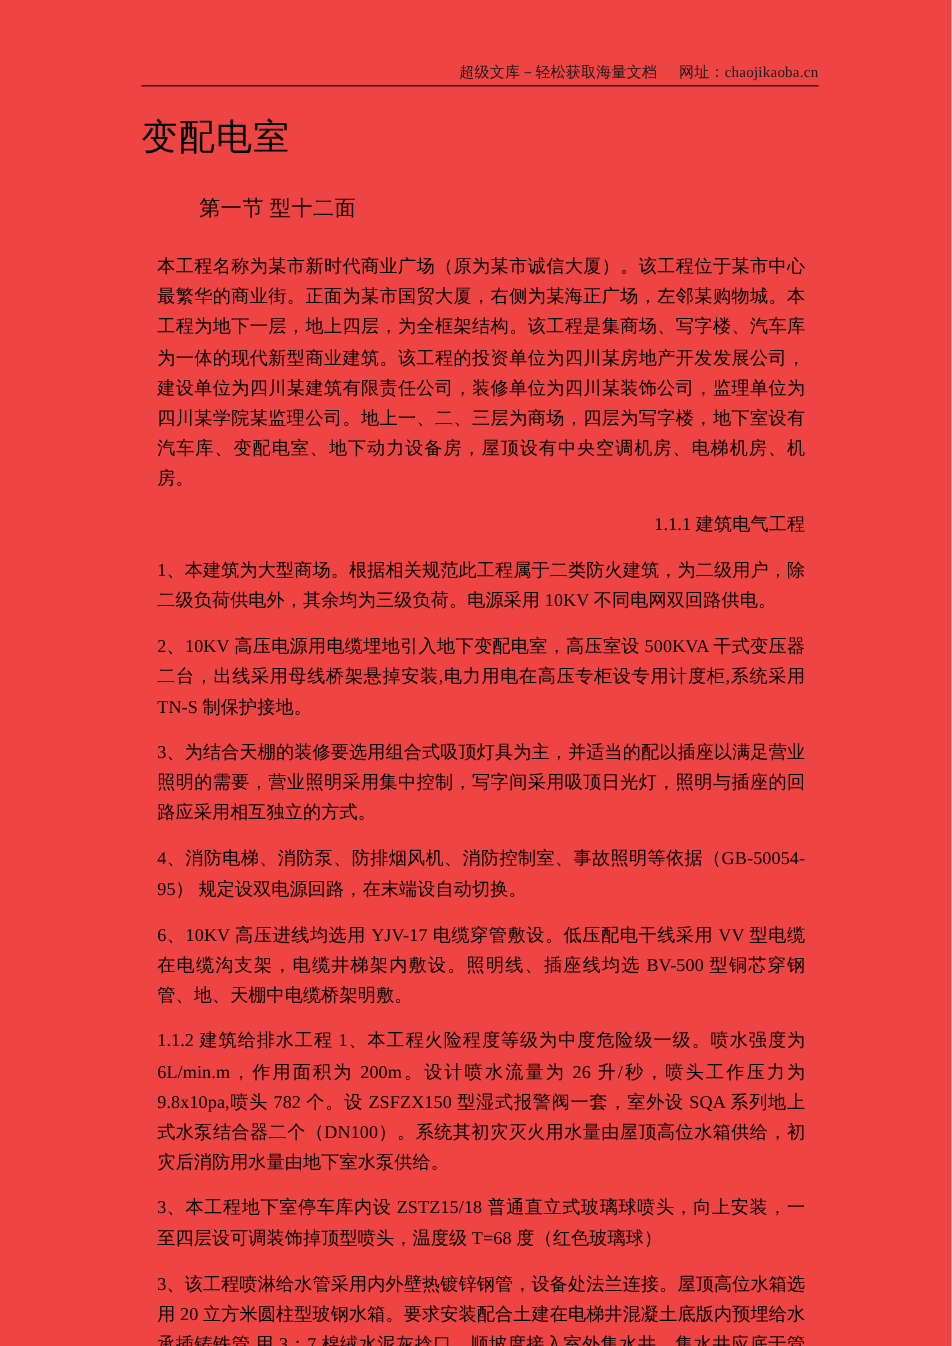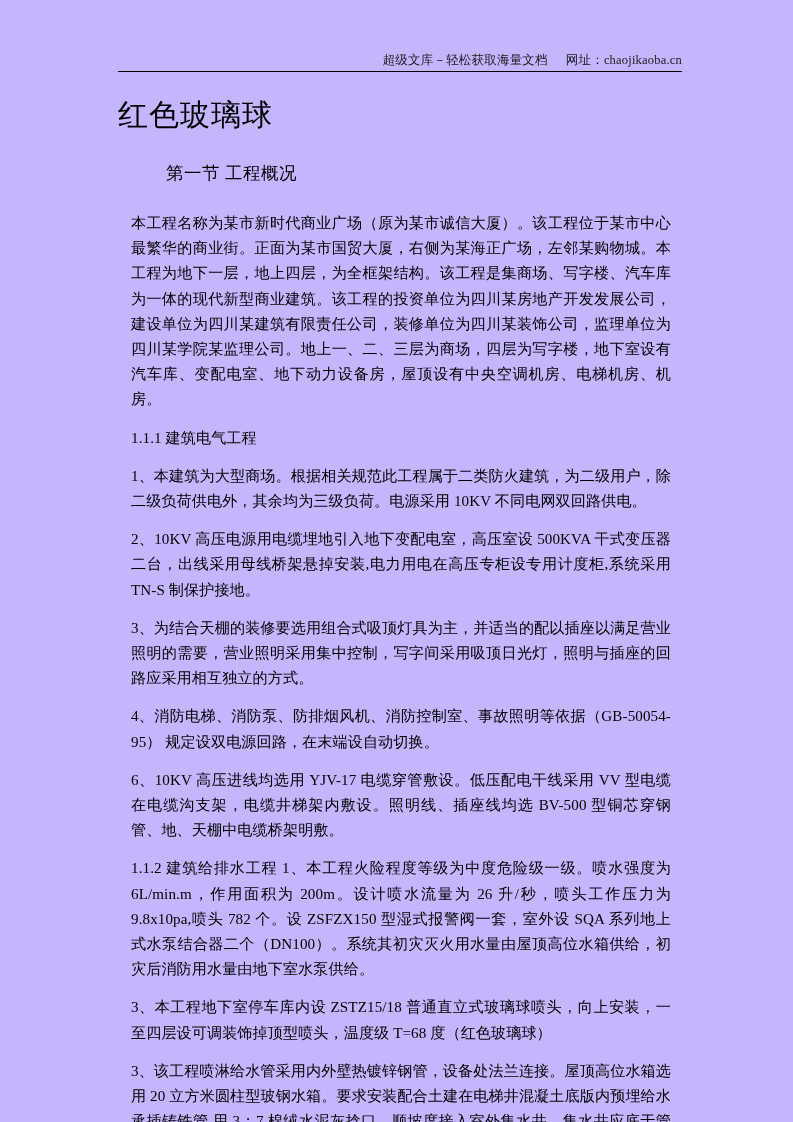--- a/index.html
+++ b/index.html
@@ -8,21 +8,21 @@
     background: #ffffff;
   }
   body {
     font-family: "Liberation Serif", "DejaVu Serif", serif;
     color: #000000;
   }
   .page {
     position: relative;
     width: 793px;
     height: 1122px;
-    background: #c4b5fd;
+    background: #ef4444;
     overflow: hidden;
     box-sizing: border-box;
   }
   
   .header {
     position: absolute;
     left: 118px;
     top: 52px;
     width: 564px;
     box-sizing: border-box;
@@ -77,40 +77,40 @@
     font-size: 15.1px;
     line-height: 25.2px;
     margin: 13px;
     padding: 0;
     text-align: justify;
     text-justify: inter-ideograph;
     letter-spacing: 0.1px;
     word-break: break-word;
   }
   p.para.heading-num {
-    text-align: left;
+    text-align: right;
   }
 </style>
 </head>
 <body>
 
 <div class="page">
 
   <div class="header">
     <div class="header-text">
       <span class="hdr-site">超级文库－轻松获取海量文档</span><span>网址：</span><span>chaojikaoba.cn</span>
     </div>
     <div class="header-rule"></div>
   </div>
 
   <div class="content">
 
-    <h1 class="doc-title">红色玻璃球</h1>
+    <h1 class="doc-title">变配电室</h1>
 
-    <h2 class="doc-subtitle">第一节 工程概况</h2>
+    <h2 class="doc-subtitle">第一节 型十二面</h2>
 
     <div class="body-block">
       <p class="para">本工程名称为某市新时代商业广场（原为某市诚信大厦）。该工程位于某市中心最繁华的商业街。正面为某市国贸大厦，右侧为某海正广场，左邻某购物城。本工程为地下一层，地上四层，为全框架结构。该工程是集商场、写字楼、汽车库为一体的现代新型商业建筑。该工程的投资单位为四川某房地产开发发展公司，建设单位为四川某建筑有限责任公司，装修单位为四川某装饰公司，监理单位为四川某学院某监理公司。地上一、二、三层为商场，四层为写字楼，地下室设有汽车库、变配电室、地下动力设备房，屋顶设有中央空调机房、电梯机房、机房。</p>
       <p class="para heading-num">1.1.1  建筑电气工程</p>
       <p class="para">1、本建筑为大型商场。根据相关规范此工程属于二类防火建筑，为二级用户，除二级负荷供电外，其余均为三级负荷。电源采用 10KV 不同电网双回路供电。</p>
       <p class="para">2、10KV 高压电源用电缆埋地引入地下变配电室，高压室设 500KVA 干式变压器二台，出线采用母线桥架悬掉安装,电力用电在高压专柜设专用计度柜,系统采用 TN-S 制保护接地。</p>
       <p class="para">3、为结合天棚的装修要选用组合式吸顶灯具为主，并适当的配以插座以满足营业照明的需要，营业照明采用集中控制，写字间采用吸顶日光灯，照明与插座的回路应采用相互独立的方式。</p>
       <p class="para">4、消防电梯、消防泵、防排烟风机、消防控制室、事故照明等依据（GB-50054-95） 规定设双电源回路，在末端设自动切换。</p>
       <p class="para">6、10KV 高压进线均选用 YJV-17 电缆穿管敷设。低压配电干线采用 VV 型电缆在电缆沟支架，电缆井梯架内敷设。照明线、插座线均选 BV-500 型铜芯穿钢管、地、天棚中电缆桥架明敷。</p>
       <p class="para">1.1.2 建筑给排水工程 1、本工程火险程度等级为中度危险级一级。喷水强度为 6L/min.m，作用面积为 200m。设计喷水流量为 26 升/秒，喷头工作压力为 9.8x10pa,喷头 782 个。设 ZSFZX150 型湿式报警阀一套，室外设 SQA 系列地上式水泵结合器二个（DN100）。系统其初灾灭火用水量由屋顶高位水箱供给，初灾后消防用水量由地下室水泵供给。</p>

